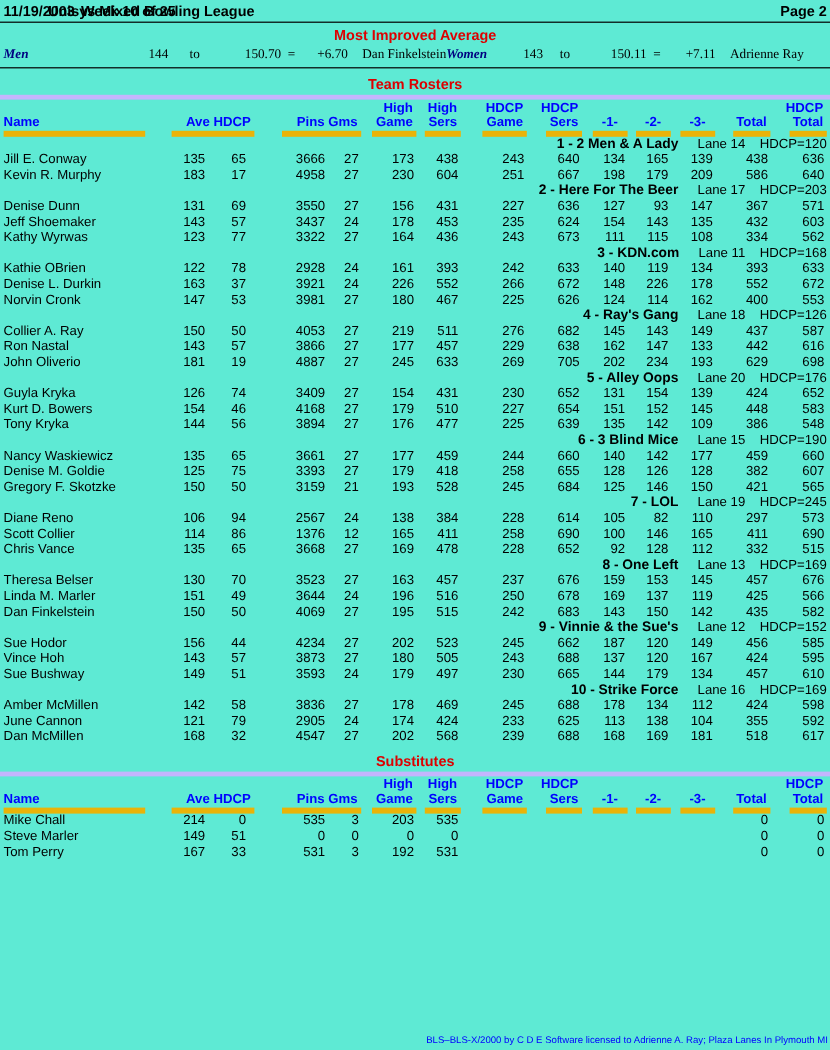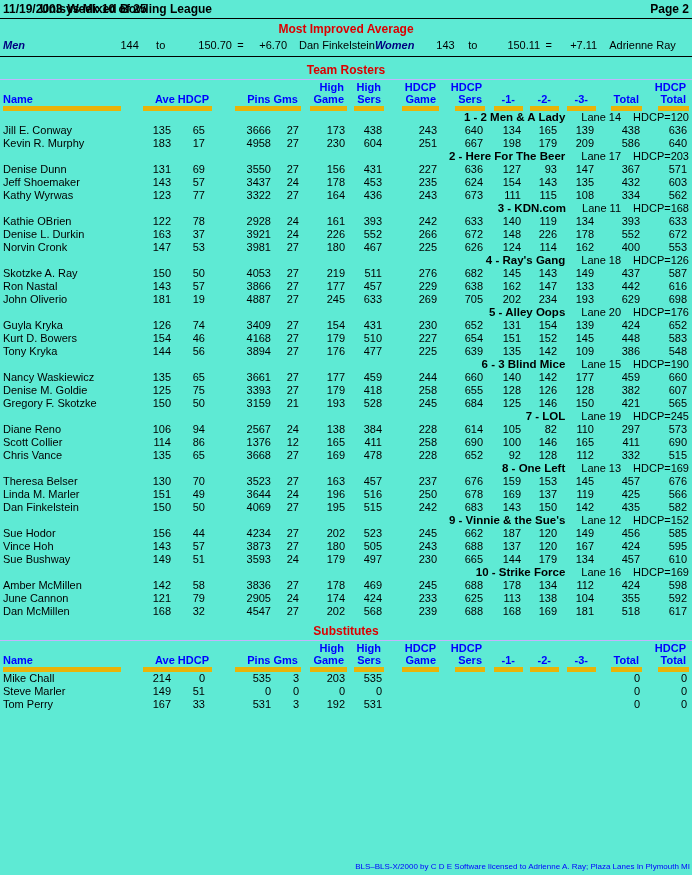--- a/index.html
+++ b/index.html
@@ -10,23 +10,23 @@
     overflow:hidden; margin:0 auto;
   }
   
   .top-header { display:flex; align-items:flex-start; padding:2px 3px 2px; border-bottom:1px solid #000; font-weight:bold; font-size:12px; position:relative; }
   .th-week { margin-left:5px; }
   .th-title { position:absolute; left:0; right:0; text-align:left;padding-left:40px; }
   .th-page { margin-left:auto; }
   
   .red-title { text-align:center; color:#dd0000; font-weight:bold; font-size:12px; }
   .mia-title { margin-top:3px; }
-  .section-title { margin-top:6px; padding-bottom:2px; border-bottom:1px solid #c4b5fd; }
+  .section-title { margin-top:6px; padding-bottom:2px; border-bottom:4px solid #c4b5fd; }
   
-  .mia-row { display:flex; align-items:flex-end; font-size:11px; padding:3px 3px 5px; border-bottom:1px solid #000; white-space:nowrap; }
+  .mia-row { display:flex; align-items:flex-end; font-size:11px; padding:3px 3px 5px; border-bottom:1px solid #000; white-space:nowrap;font-family:Liberation Serif, serif; }
   .gender-label { color:#000080; font-weight:bold; font-style:italic; }
   .m-label { width:55px; }
   .m-v1 { width:88px; text-align:right; }
   .m-to { width:46px; text-align:center; }
   .m-v2 { width:52px; text-align:right; }
   .m-eq { width:18px; text-align:center; }
   .m-d  { width:40px; text-align:right; }
   .m-name { margin-left:12px; }
   .w-label { margin-left:auto; width:50px; }
   .w-v1 { width:34px; text-align:right; }
@@ -271,21 +271,21 @@
           <td class="num">124</td>
           <td class="num">114</td>
           <td class="num">162</td>
           <td class="num">400</td>
           <td class="num">553</td>
         </tr>
         <tr class="team-row">
           <td class="team-cell" colspan="14"><span class="team-title">4 - Ray's Gang</span><span class="team-lane">Lane 18</span><span class="team-hdcp">HDCP=126</span></td>
         </tr>
         <tr class="player-row">
-          <td class="name-cell">Skotzke A. Ray</td>
+          <td class="name-cell">Collier A. Ray</td>
           <td class="num">150</td>
           <td class="num">50</td>
           <td class="num">4053</td>
           <td class="num">27</td>
           <td class="num">219</td>
           <td class="num">511</td>
           <td class="num">276</td>
           <td class="num">682</td>
           <td class="num">145</td>
           <td class="num">143</td>

